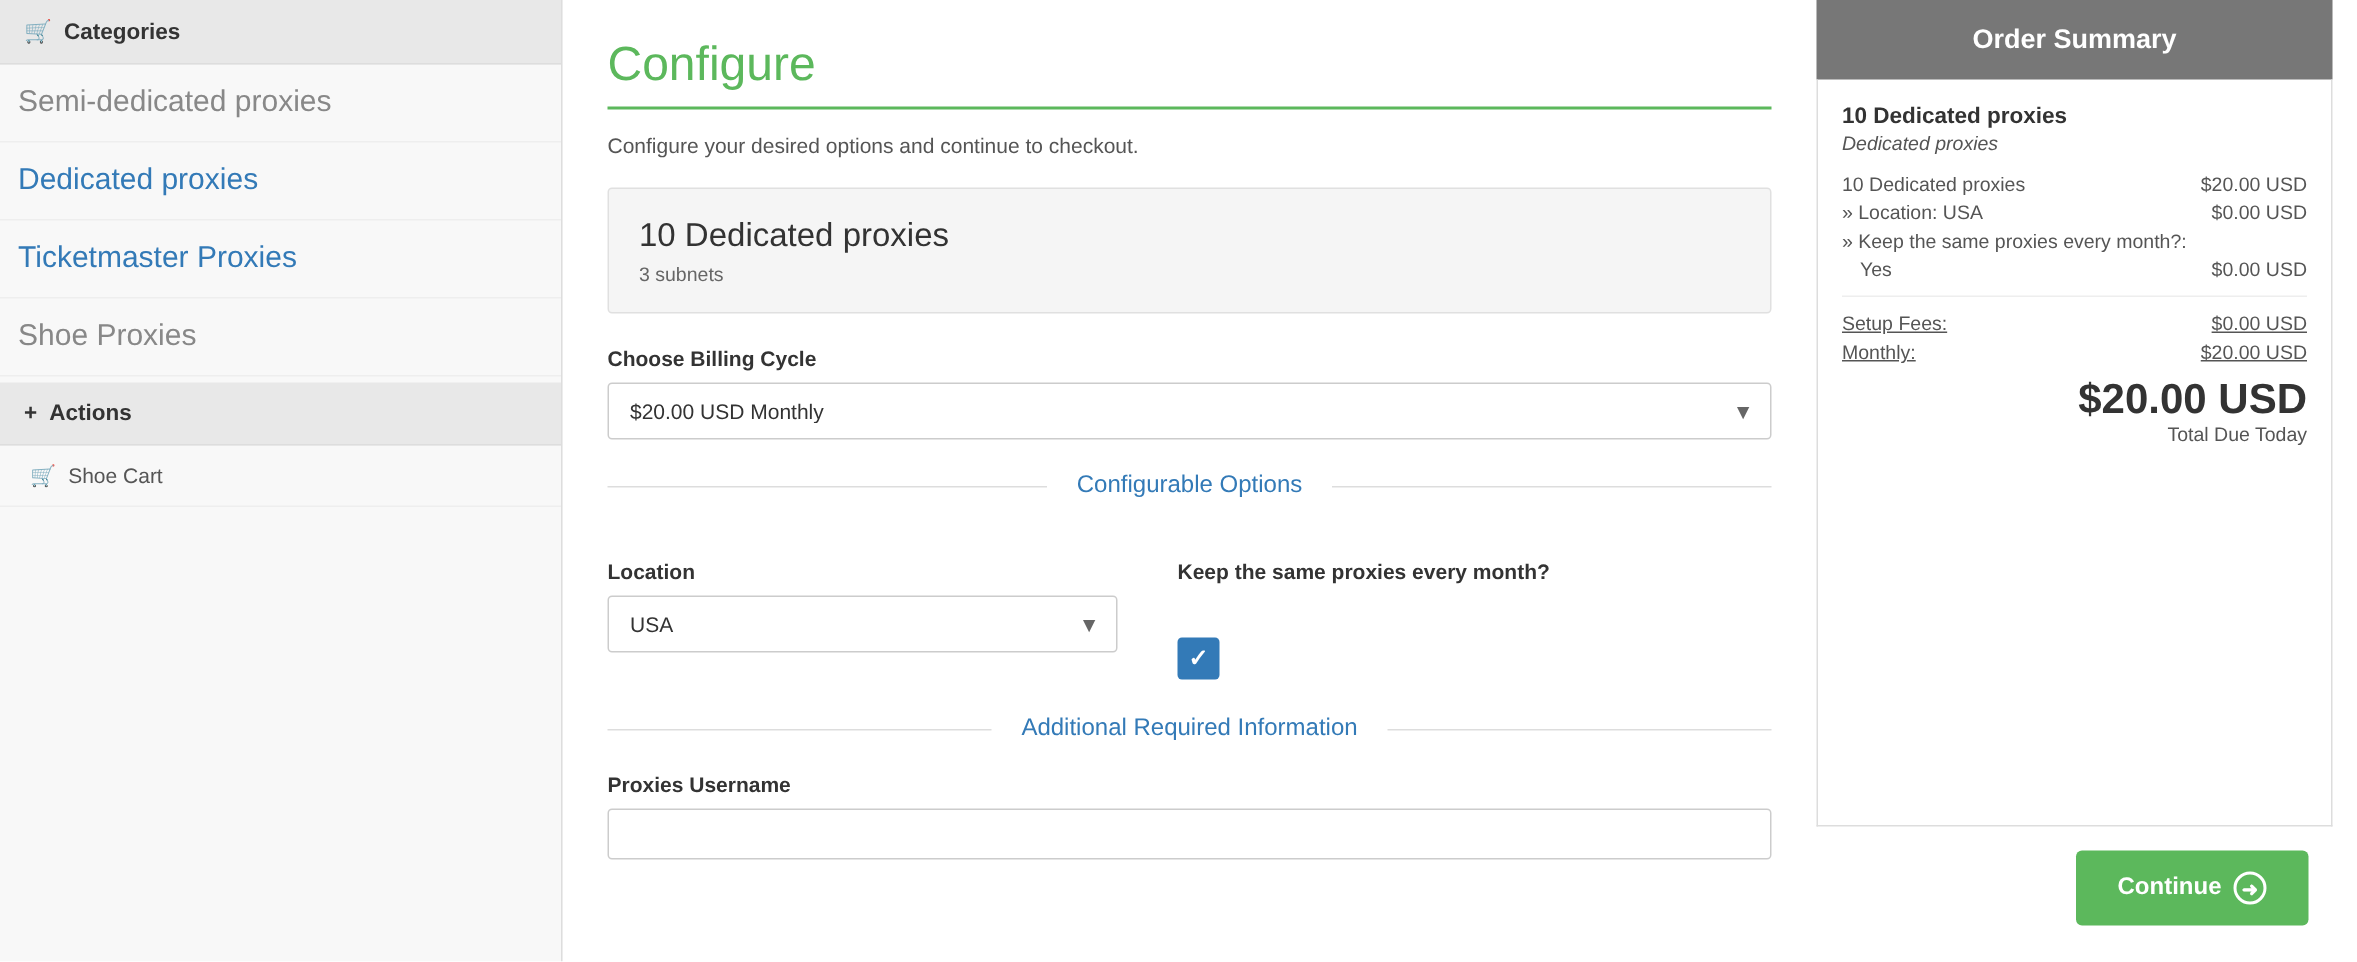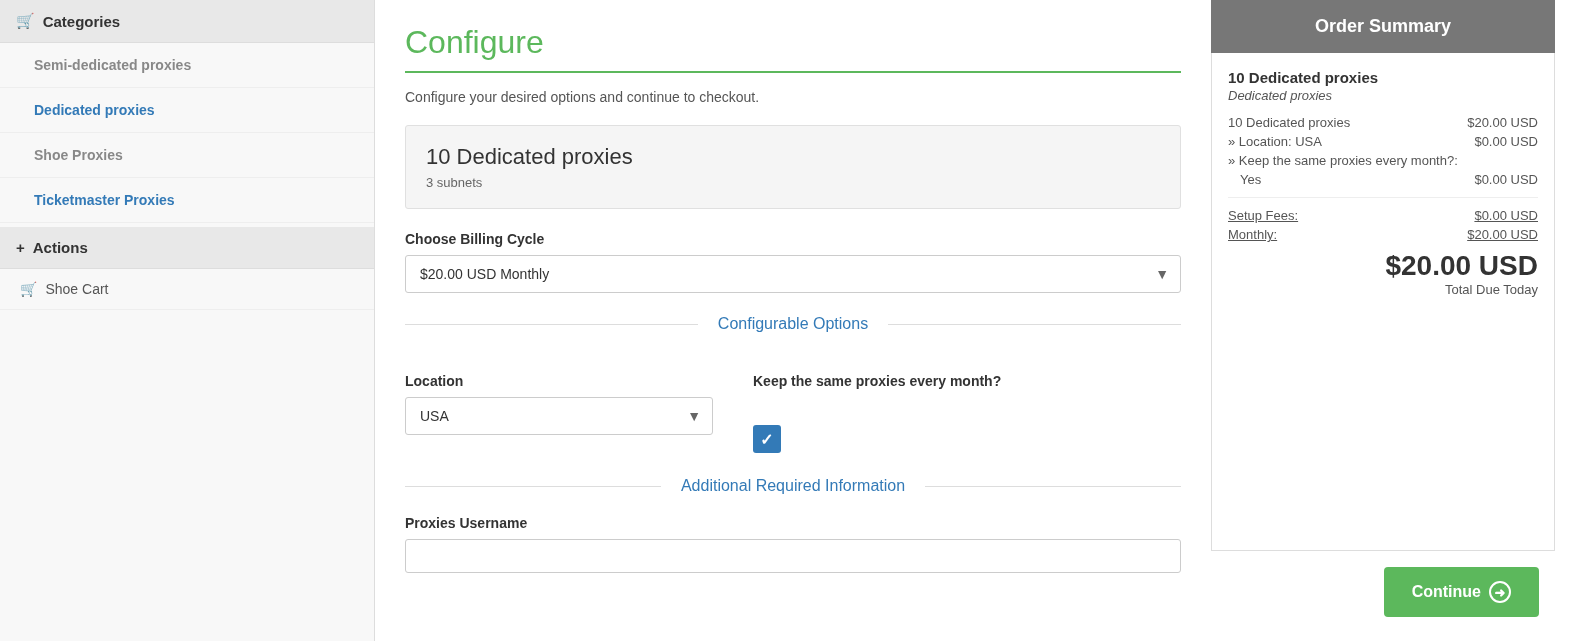--- a/index.html
+++ b/index.html
@@ -17,26 +17,25 @@
       background: #e8e8e8;
       padding: 12px 16px;
       font-weight: bold;
       font-size: 15px;
       display: flex;
       align-items: center;
       gap: 8px;
       border-bottom: 1px solid #ddd;
     }
     .sidebar-item {
-      padding: 14px 34px;
+      padding: 14px 12px;
       border-bottom: 1px solid #eee;
       cursor: pointer;
       color: #555;
-      font-size: 14px;
-      font-weight: bold;
+      font-size: 20px;
     }
     .sidebar-item.active, .sidebar-item:hover {
       color: #337ab7;
     }
     .sidebar-item.active {
       color: #337ab7;
     }
     .sidebar-item.muted {
       color: #888;
     }
@@ -146,21 +145,21 @@
       gap: 8px;
       margin-top: 20px;
     }
     .option-label {
       font-size: 14px;
       font-weight: bold;
       color: #333;
     }
     .option-select-wrapper {
       position: relative;
-      width: 308px;
+      width: 340px;
     }
     .option-select-wrapper select {
       width: 100%;
       padding: 10px 14px;
       font-size: 14px;
       border: 1px solid #ccc;
       border-radius: 3px;
       appearance: none;
       background: #fff;
       cursor: pointer;
@@ -313,25 +312,25 @@
   <div class="sidebar-section-header">
     <span>🛒</span>
     <span>Categories</span>
   </div>
   <div class="sidebar-item muted">
     <span>Semi-dedicated proxies</span>
   </div>
   <div class="sidebar-item active">
     <span>Dedicated proxies</span>
   </div>
+  <div class="sidebar-item active">
+    <span>Ticketmaster Proxies</span>
+  </div>
   <div class="sidebar-item muted">
     <span>Shoe Proxies</span>
-  </div>
-  <div class="sidebar-item active">
-    <span>Ticketmaster Proxies</span>
   </div>
 
   <div class="sidebar-section-header" style="margin-top:4px;">
     <span>+</span>
     <span>Actions</span>
   </div>
   <div class="sidebar-item-cart">
     <span>🛒</span>
     <span>Shoe Cart</span>
   </div>

